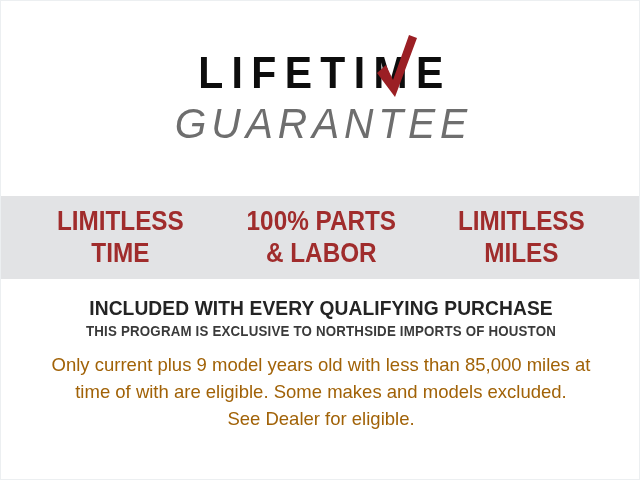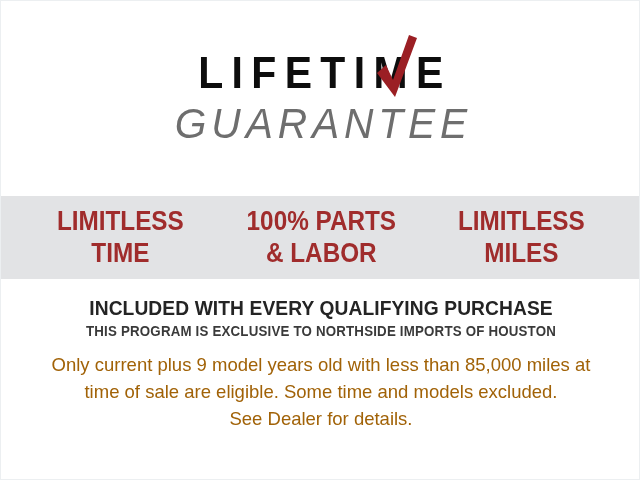--- a/index.html
+++ b/index.html
@@ -179,17 +179,17 @@
       <span class="l2">MILES</span>
     </div>
   </div>
 
   <div class="headline">INCLUDED WITH EVERY QUALIFYING PURCHASE</div>
 
   <div class="subheadline">THIS PROGRAM IS EXCLUSIVE TO NORTHSIDE IMPORTS OF HOUSTON</div>
 
   <div class="disclaimer">
     <span>Only current plus 9 model years old with less than 85,000 miles at</span>
-    <span>time of sale are eligible. Some time and models excluded.</span>
-    <span>See Dealer for details.</span>
+    <span>time of with are eligible. Some makes and models excluded.</span>
+    <span>See Dealer for eligible.</span>
   </div>
 
 </div>
 
 </body></html>

